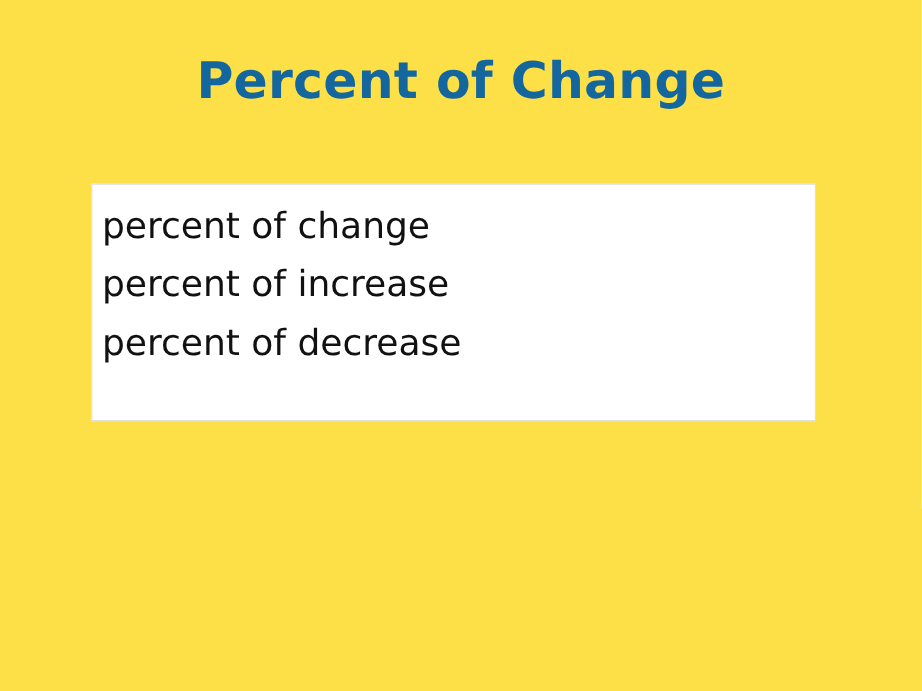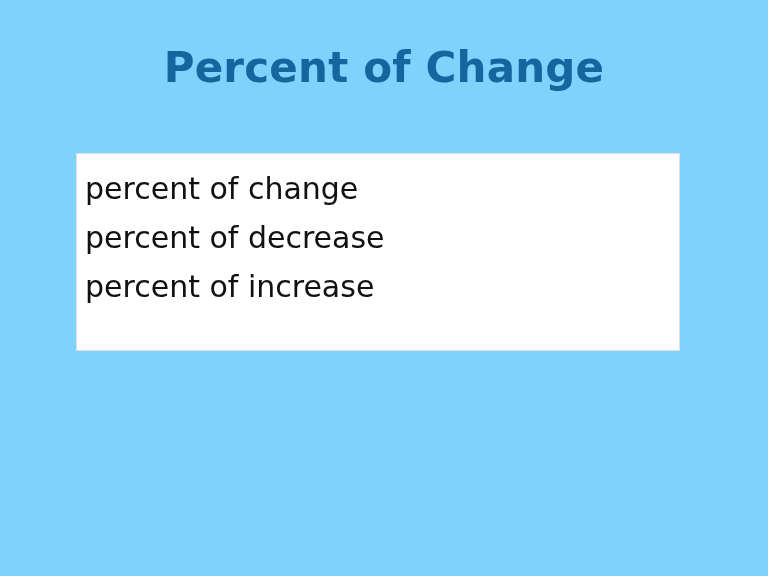--- a/index.html
+++ b/index.html
@@ -12,21 +12,21 @@
     height: 576px;
     overflow: hidden;
     font-family: "DejaVu Sans", sans-serif;
     -webkit-font-smoothing: antialiased;
   }
 
   .slide {
     position: relative;
     width: 768px;
     height: 576px;
-    background: #7dd3fc;
+    background: #fde047;
     box-sizing: border-box;
   }
 
   
   .slide-title {
     position: absolute;
     left: 0;
     top: 42px;
     width: 768px;
     text-align: center;
@@ -80,18 +80,18 @@
 
 <div class="slide">
 
   <div class="slide-title">
     <span class="title-line">Percent of Change</span>
   </div>
 
   <div class="content-box">
     <ul class="vocab-list">
       <li class="vocab-item">percent of change</li>
+      <li class="vocab-item">percent of increase</li>
       <li class="vocab-item">percent of decrease</li>
-      <li class="vocab-item">percent of increase</li>
     </ul>
   </div>
 
 </div>
 
 </body></html>

